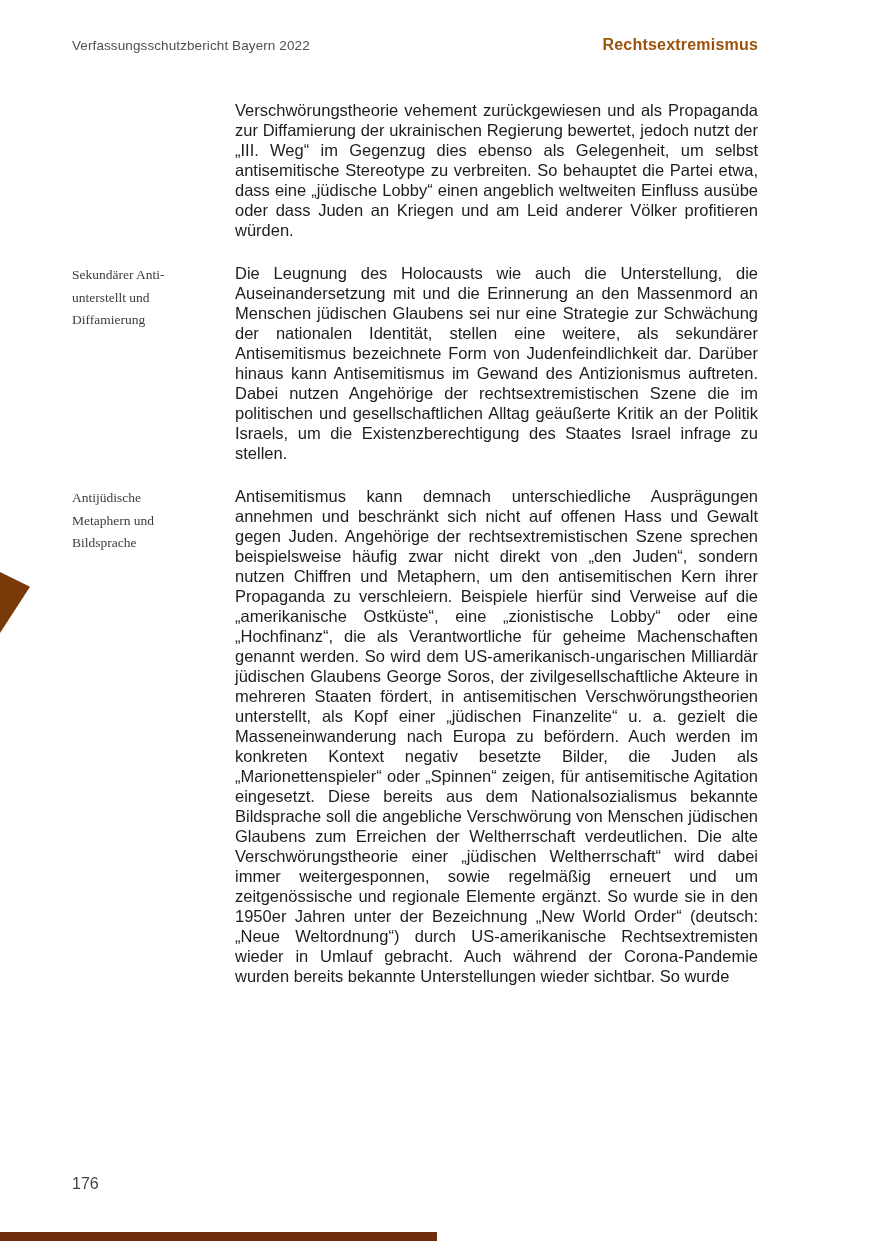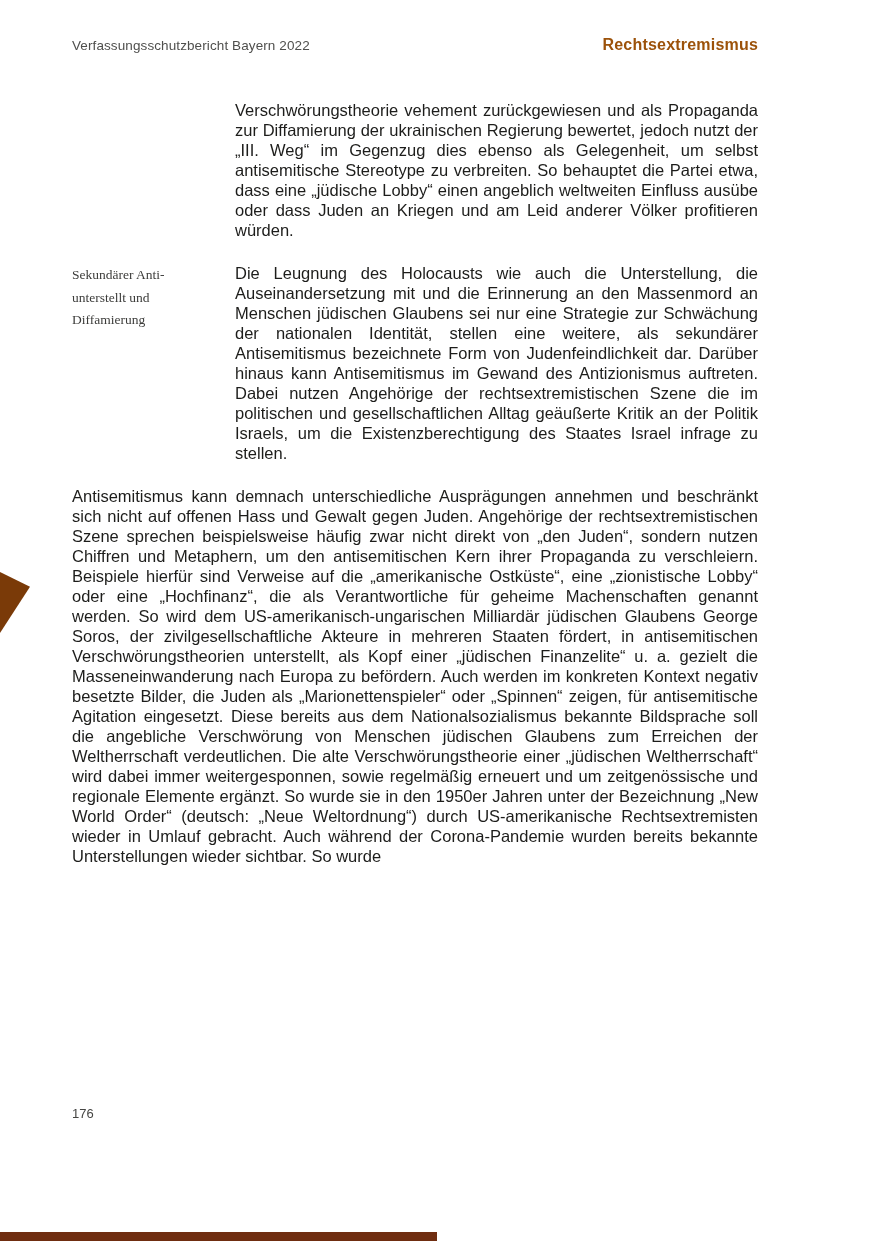--- a/index.html
+++ b/index.html
@@ -70,22 +70,22 @@
     line-height:20px;
     text-align:justify;
     hyphens:auto;
     -webkit-hyphens:auto;
     color:#1d1d1b;
   }
 
   
   .page-number{
     position:absolute;
-    left:72px;top:1106px;
-    font-size:13px;
+    left:72px;top:1175px;
+    font-size:16px;
     color:#454543;
   }
   .footer-bar{
     position:absolute;
     left:0;bottom:0;
     width:437px;height:9px;
     background:var(--footer-bar,#6f2d10);
   }
 </style>
 </head>
@@ -114,20 +114,25 @@
     <div class="para-section">
       <div class="margin-note">
         <div>Sekundärer Anti-</div>
         <div>unterstellt und</div>
         <div>Diffamierung</div>
       </div>
       <div class="body-paragraph" lang="de">Die Leugnung des Holocausts wie auch die Unterstellung, die Auseinandersetzung mit und die Erinnerung an den Massenmord an Menschen jüdischen Glaubens sei nur eine Strategie zur Schwächung der nationalen Identität, stellen eine weitere, als sekundärer Antisemitismus bezeichnete Form von Judenfeindlichkeit dar. Darüber hinaus kann Antisemitismus im Gewand des Antizionismus auftreten. Dabei nutzen Angehörige der rechtsextremistischen Szene die im politischen und gesellschaftlichen Alltag geäußerte Kritik an der Politik Israels, um die Existenzberechtigung des Staates Israel infrage zu stellen.</div>
     </div>
 
     <div class="para-section">
+      <div class="margin-note">
+        <div>Antijüdische</div>
+        <div>Metaphern und</div>
+        <div>Bildsprache</div>
+      </div>
       <div class="body-paragraph" lang="de">Antisemitismus kann demnach unterschiedliche Ausprägungen annehmen und beschränkt sich nicht auf offenen Hass und Gewalt gegen Juden. Angehörige der rechtsextremistischen Szene sprechen beispielsweise häufig zwar nicht direkt von „den Juden“, sondern nutzen Chiffren und Metaphern, um den antisemitischen Kern ihrer Propaganda zu verschleiern. Beispiele hierfür sind Verweise auf die „amerikanische Ostküste“, eine „zionistische Lobby“ oder eine „Hochfinanz“, die als Verantwortliche für geheime Machenschaften genannt werden. So wird dem US-amerikanisch-ungarischen Milliardär jüdischen Glaubens George Soros, der zivilgesellschaftliche Akteure in mehreren Staaten fördert, in antisemitischen Verschwörungstheorien unterstellt, als Kopf einer „jüdischen Finanzelite“ u. a. gezielt die Masseneinwanderung nach Europa zu befördern. Auch werden im konkreten Kontext negativ besetzte Bilder, die Juden als „Marionettenspieler“ oder „Spinnen“ zeigen, für antisemitische Agitation eingesetzt. Diese bereits aus dem Nationalsozialismus bekannte Bildsprache soll die angebliche Verschwörung von Menschen jüdischen Glaubens zum Erreichen der Weltherrschaft verdeutlichen. Die alte Verschwörungstheorie einer „jüdischen Weltherrschaft“ wird dabei immer weitergesponnen, sowie regelmäßig erneuert und um zeitgenössische und regionale Elemente ergänzt. So wurde sie in den 1950er Jahren unter der Bezeichnung „New World Order“ (deutsch: „Neue Weltordnung“) durch US-amerikanische Rechtsextremisten wieder in Umlauf gebracht. Auch während der Corona-Pandemie wurden bereits bekannte Unterstellungen wieder sichtbar. So wurde</div>
     </div>
 
   </div>
 
   <div class="page-number">176</div>
   <div class="footer-bar"></div>
 
 </div>
 

